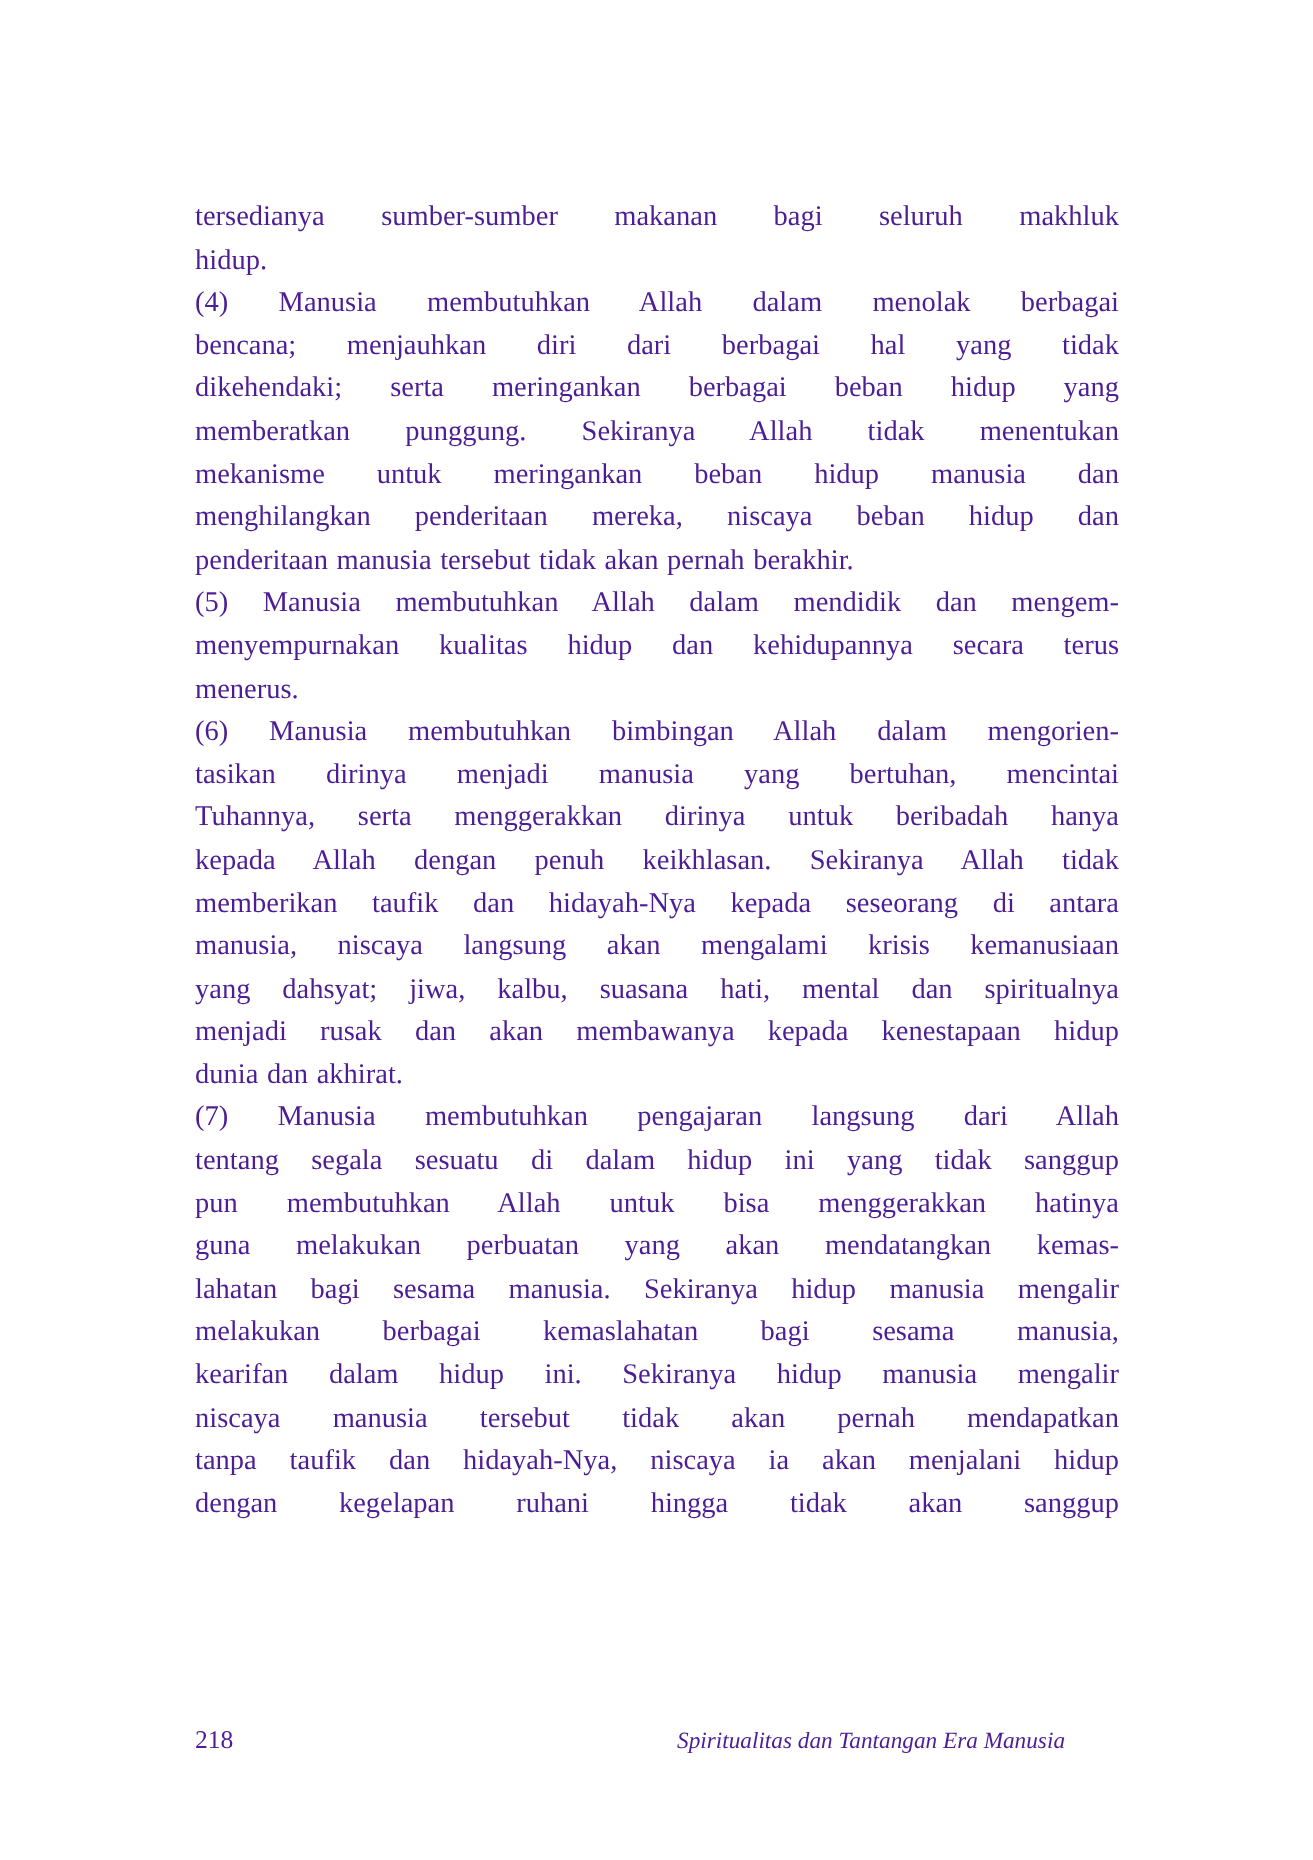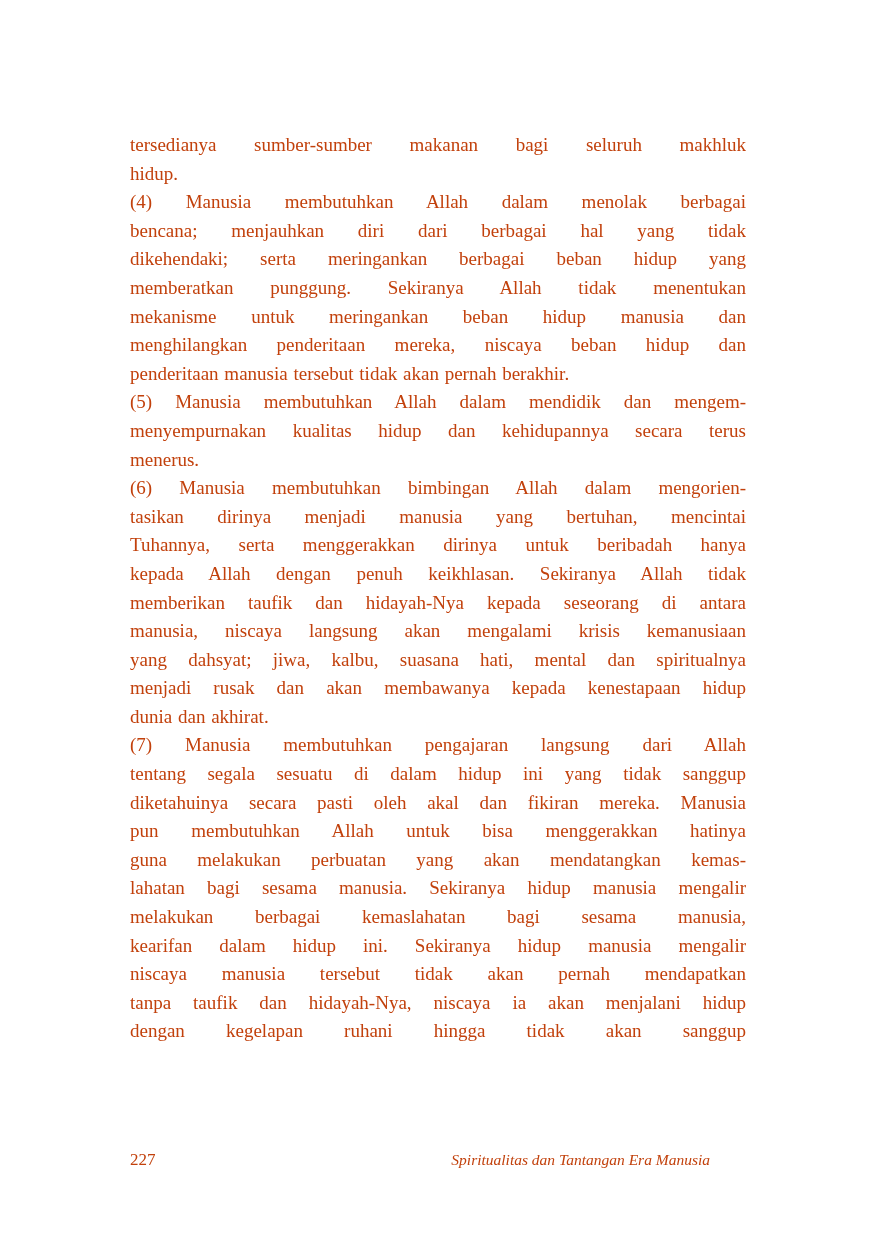--- a/index.html
+++ b/index.html
@@ -7,21 +7,21 @@
     padding: 0;
     background: #ffffff;
   }
   .page {
     position: relative;
     width: 875px;
     height: 1240px;
     background: #ffffff;
     overflow: hidden;
     font-family: "Liberation Serif", serif;
-    color: #c2410c;
+    color: #4c1d95;
   }
   .body-text {
     position: absolute;
     left: 130px;
     top: 131px;
     width: 616px;
   }
   .line {
     font-size: 19px;
     line-height: 28.6px;
@@ -73,29 +73,28 @@
       <div class="line">tasikan dirinya menjadi manusia yang bertuhan, mencintai</div>
       <div class="line">Tuhannya, serta menggerakkan dirinya untuk beribadah hanya</div>
       <div class="line">kepada Allah dengan penuh keikhlasan. Sekiranya Allah tidak</div>
       <div class="line">memberikan taufik dan hidayah-Nya kepada seseorang di antara</div>
       <div class="line">manusia, niscaya langsung akan mengalami krisis kemanusiaan</div>
       <div class="line">yang dahsyat; jiwa, kalbu, suasana hati, mental dan spiritualnya</div>
       <div class="line">menjadi rusak dan akan membawanya kepada kenestapaan hidup</div>
       <div class="line last">dunia dan akhirat.</div>
       <div class="line">(7) Manusia membutuhkan pengajaran langsung dari Allah</div>
       <div class="line">tentang segala sesuatu di dalam hidup ini yang tidak sanggup</div>
-      <div class="line">diketahuinya secara pasti oleh akal dan fikiran mereka. Manusia</div>
       <div class="line">pun membutuhkan Allah untuk bisa menggerakkan hatinya</div>
       <div class="line">guna melakukan perbuatan yang akan mendatangkan kemas-</div>
       <div class="line">lahatan bagi sesama manusia. Sekiranya hidup manusia mengalir</div>
       <div class="line">melakukan berbagai kemaslahatan bagi sesama manusia,</div>
       <div class="line">kearifan dalam hidup ini. Sekiranya hidup manusia mengalir</div>
       <div class="line">niscaya manusia tersebut tidak akan pernah mendapatkan</div>
       <div class="line">tanpa taufik dan hidayah-Nya, niscaya ia akan menjalani hidup</div>
       <div class="line">dengan kegelapan ruhani hingga tidak akan sanggup</div>
     </div>
 
   <div class="footer">
-    <span class="page-number">227</span>
+    <span class="page-number">218</span>
     <span class="running-title">Spiritualitas dan Tantangan Era Manusia</span>
   </div>
 
 </div>
 
 </body></html>

